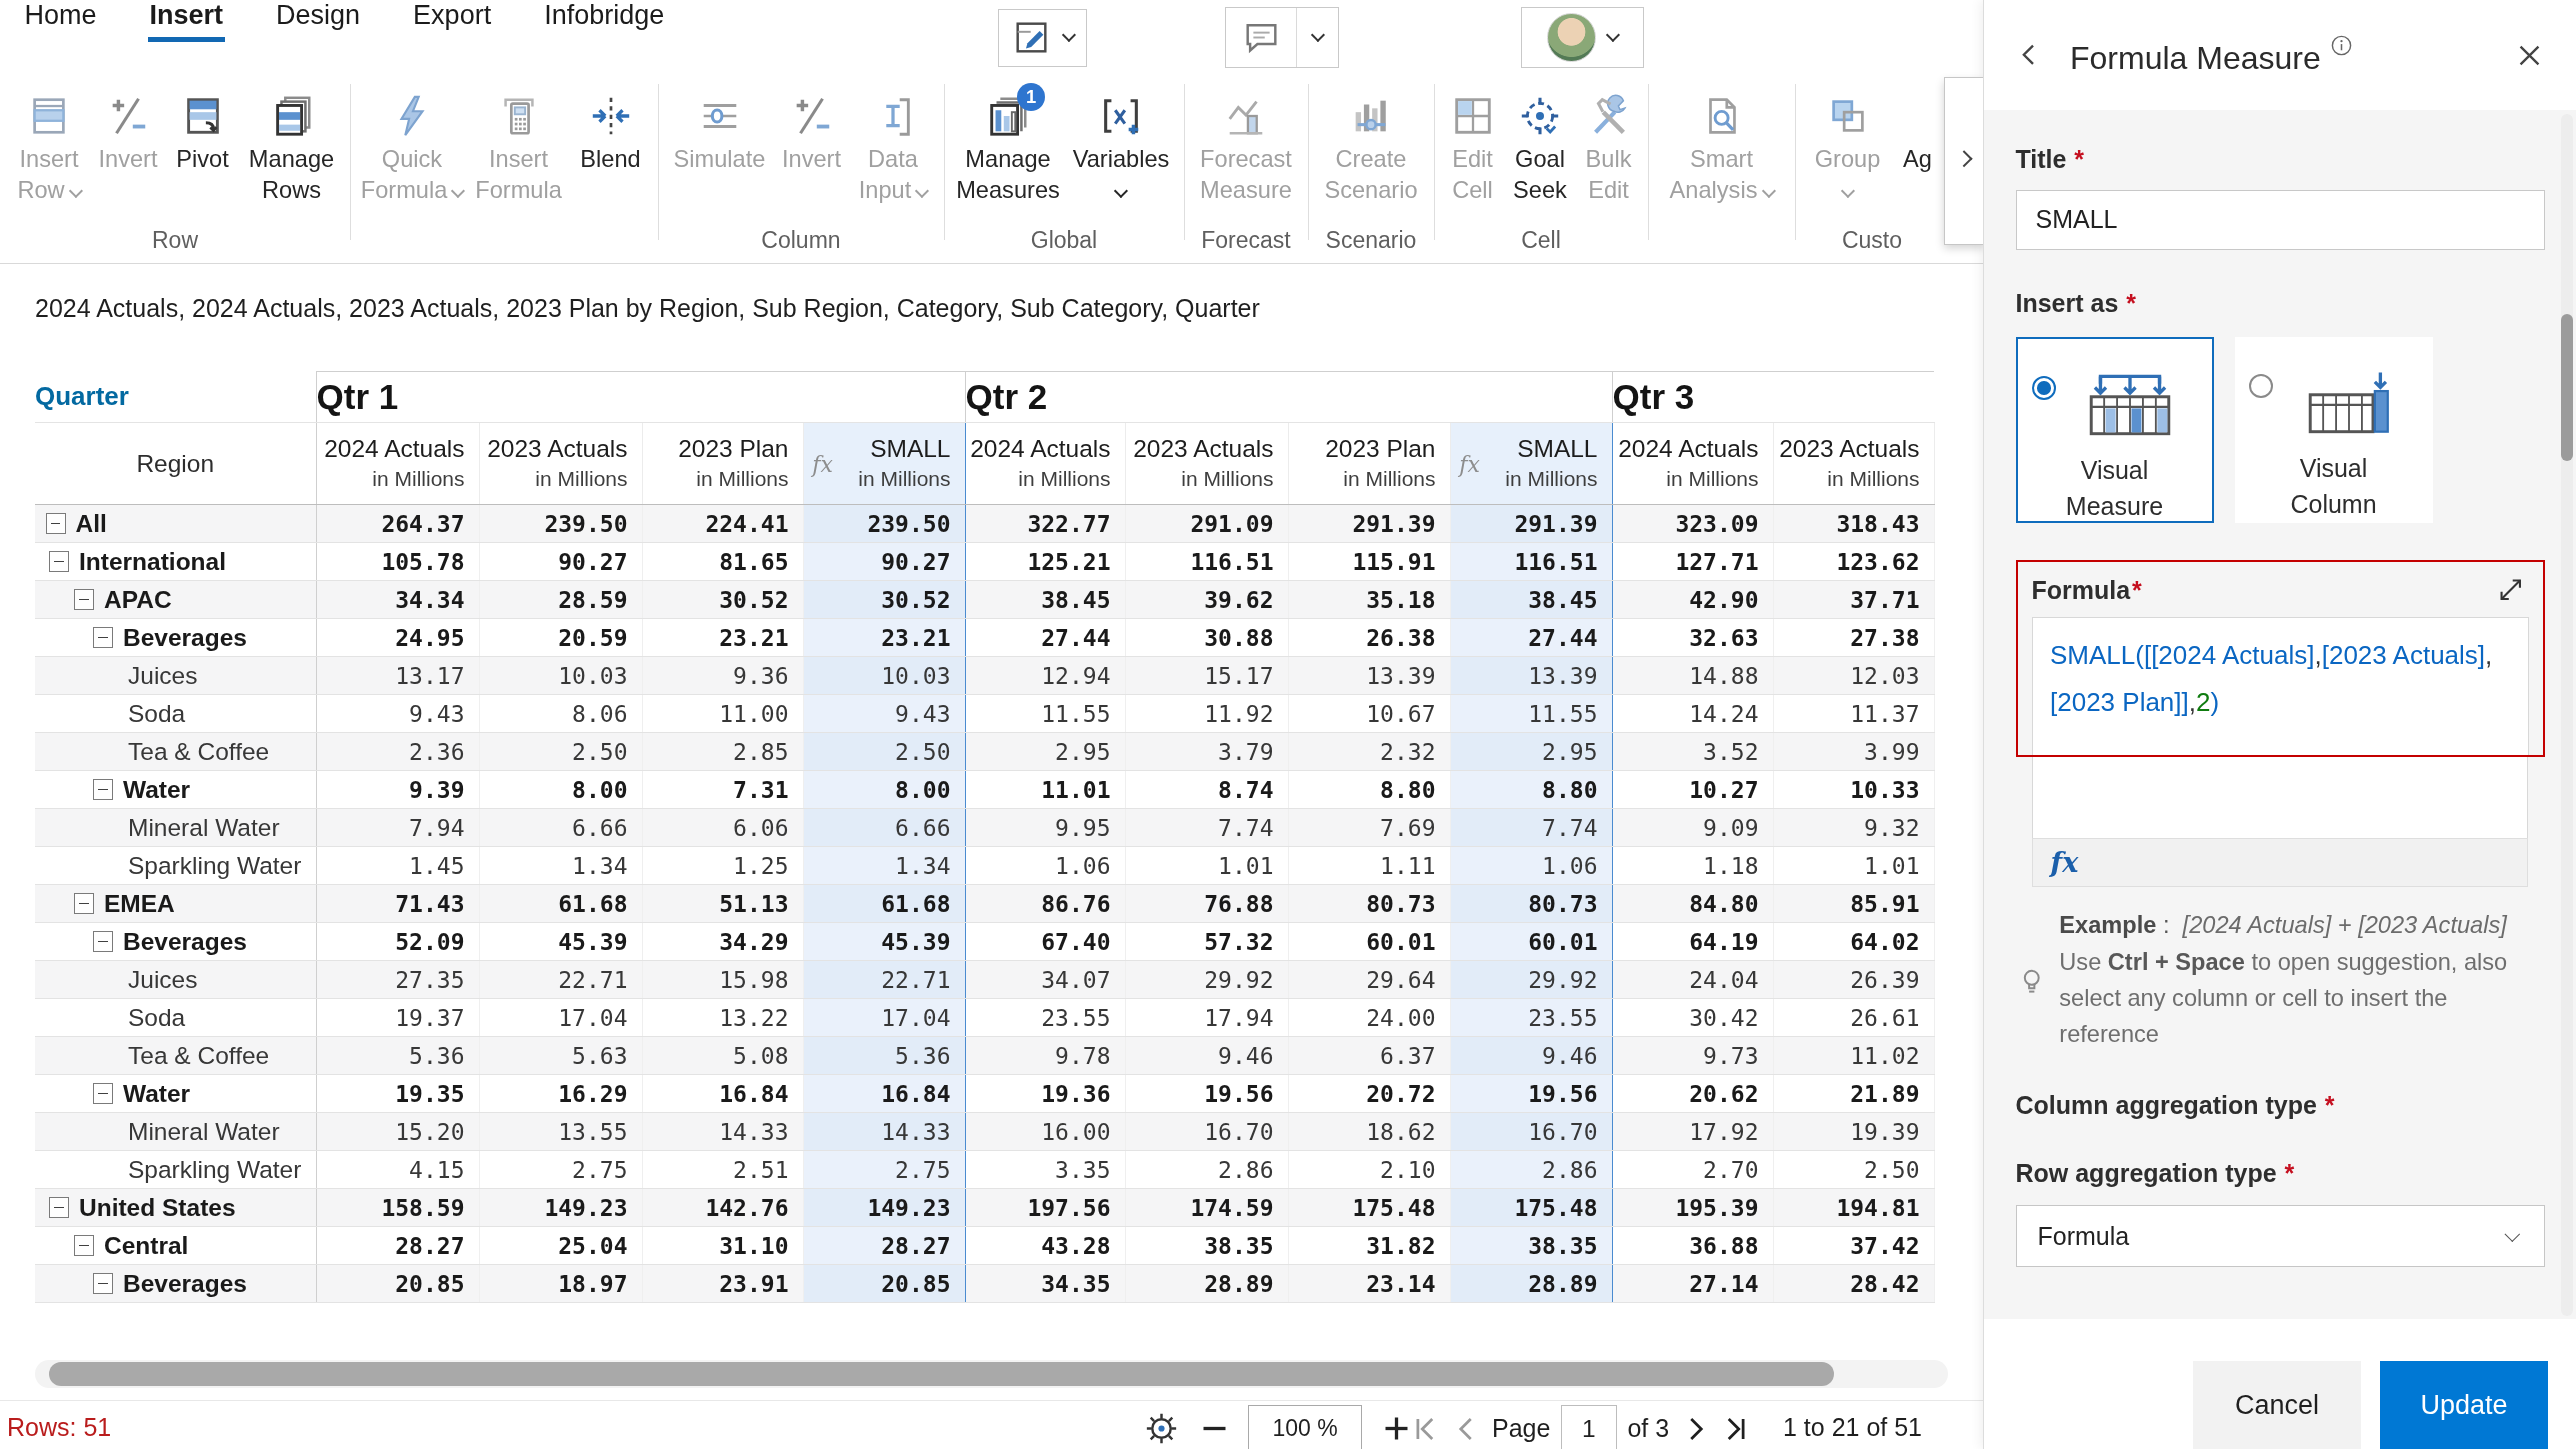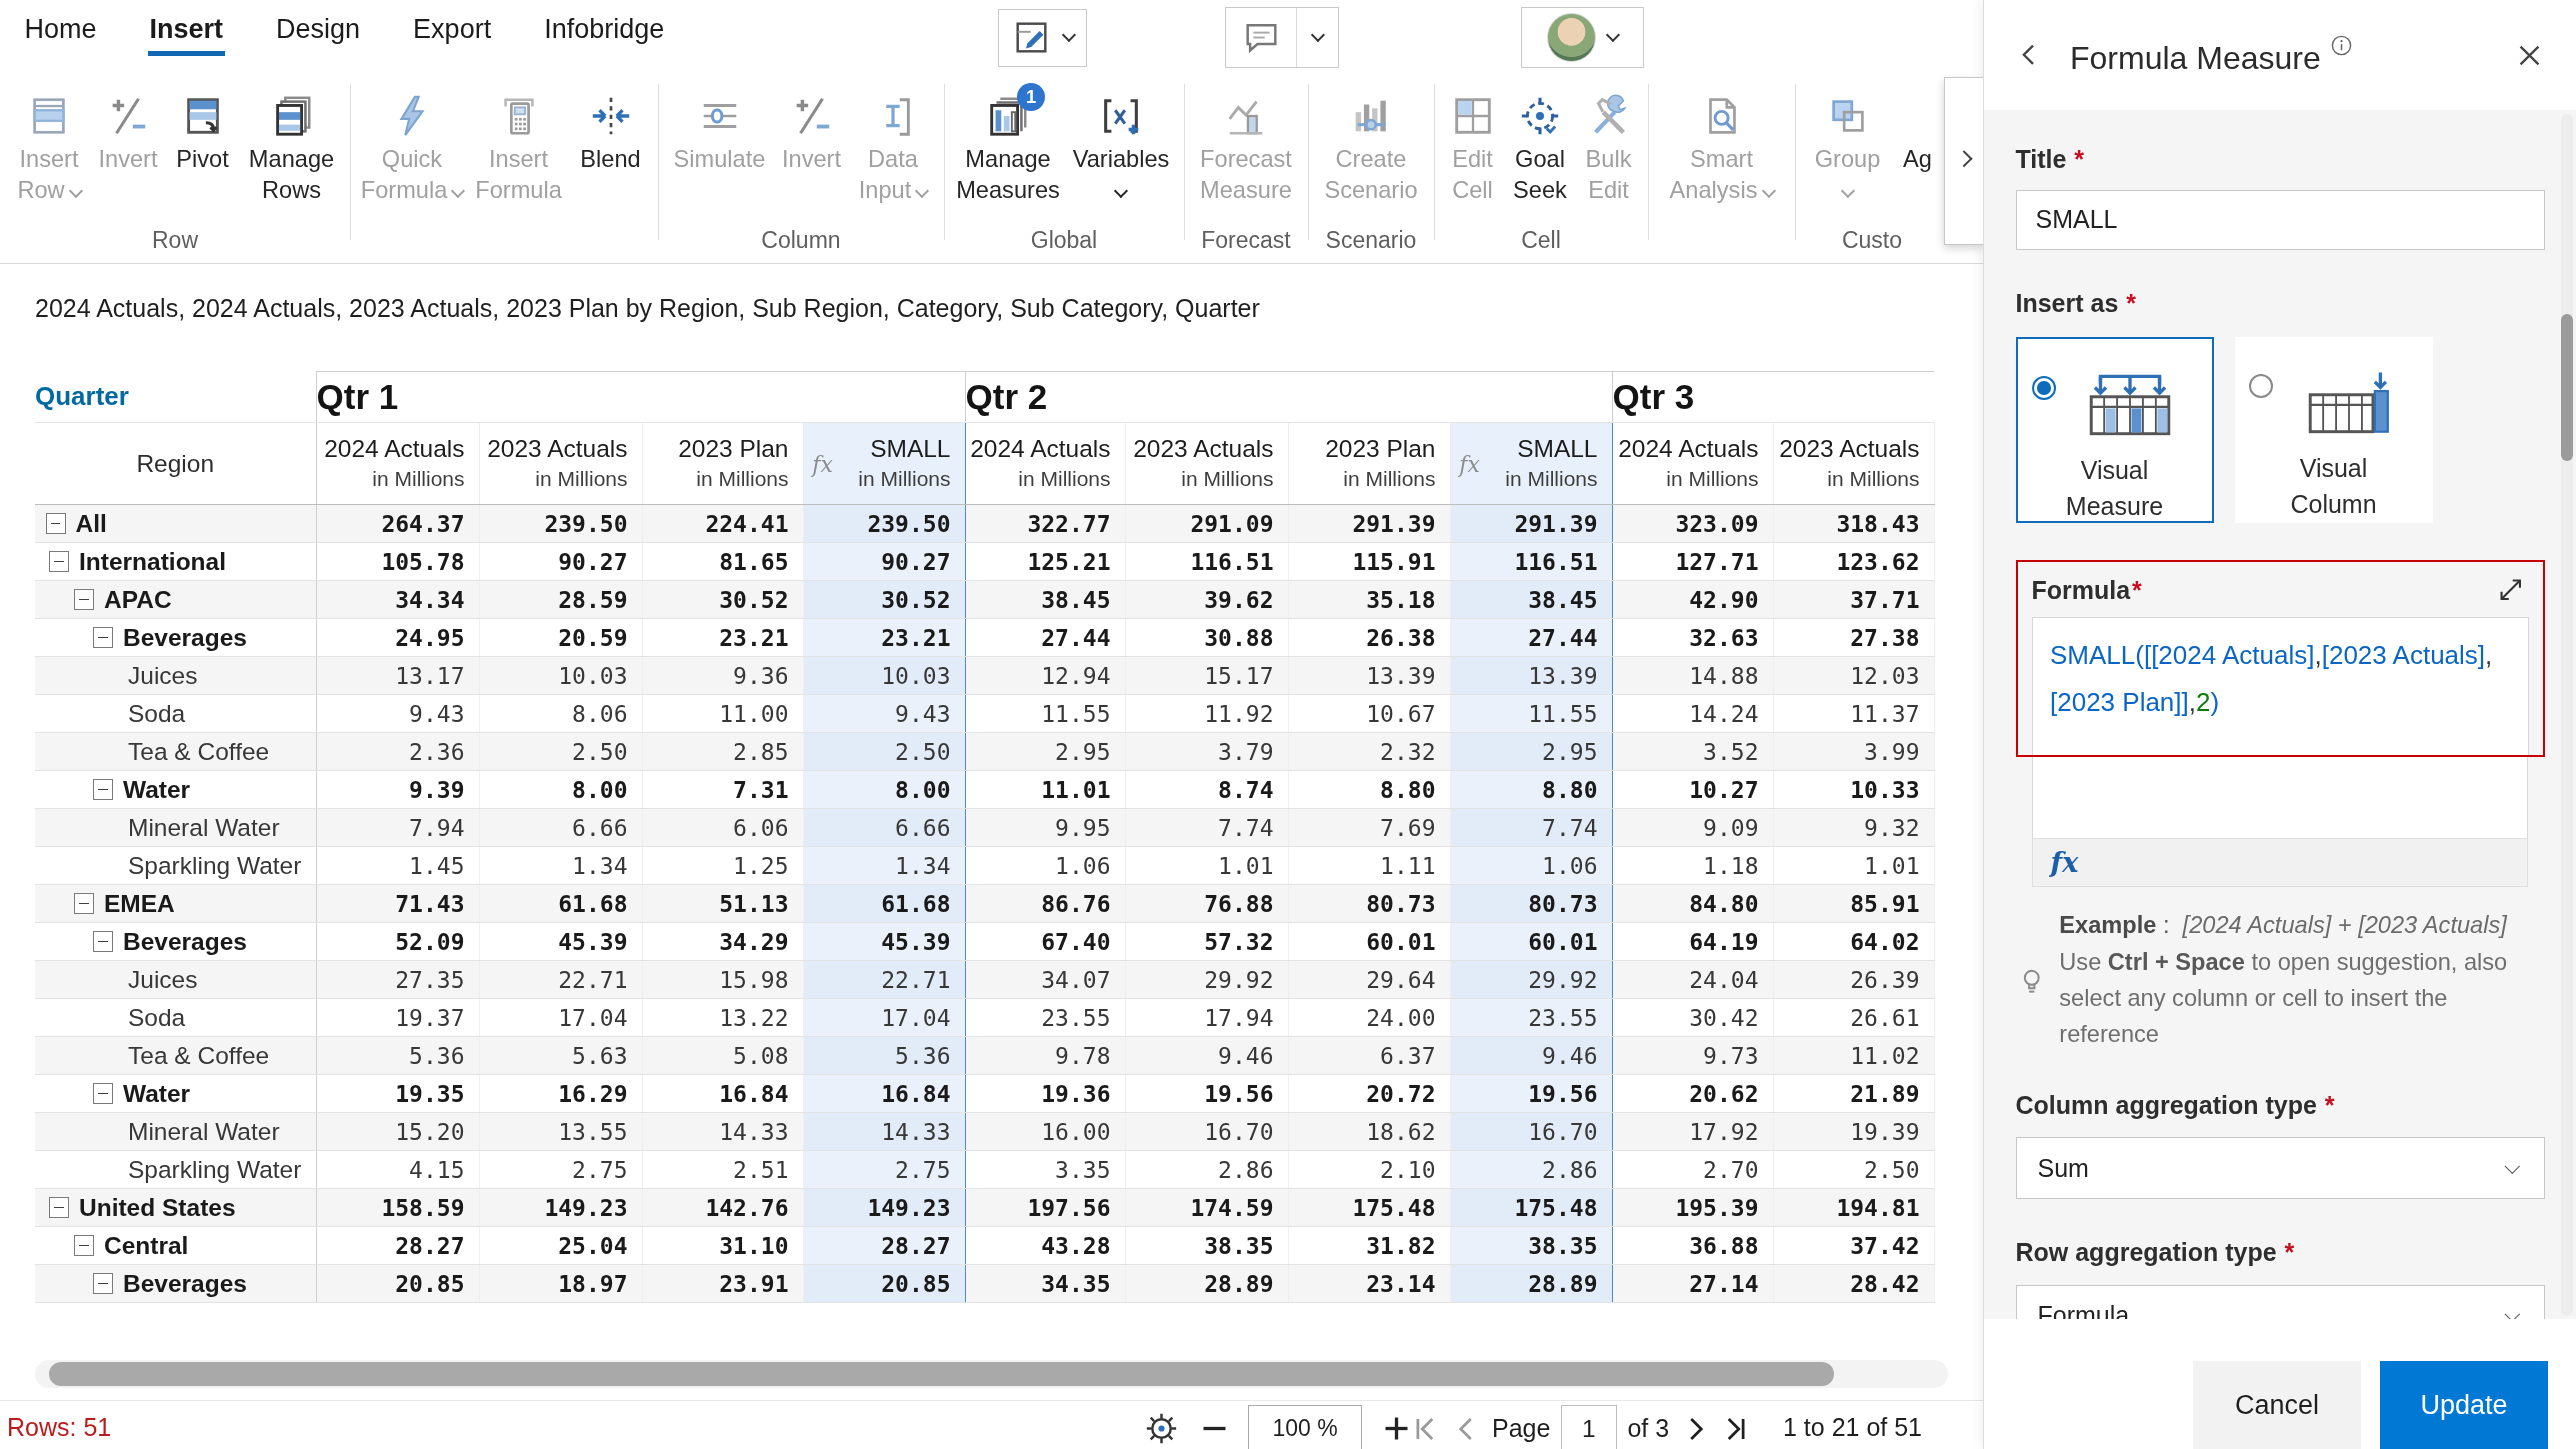--- a/index.html
+++ b/index.html
@@ -1,21 +1,21 @@
 <!DOCTYPE html>
 <html style="font-size:14px"><head>
 <meta charset="utf-8">
 <style>
   html,body{margin:0;padding:0}
   body{width:2576px;height:1449px;overflow:hidden;background:#fff;color:#222;font-family:"Liberation Sans",sans-serif}
   .stage{position:relative;width:2576px;height:1449px;overflow:hidden;background:#fff}
   .main{position:absolute;left:0;top:0;width:1983px;height:1449px;background:#fff;overflow:hidden}
 
   
-  .tabs{position:absolute;left:24.5px;top:14px;display:flex;gap:53px;z-index:2}
+  .tabs{position:absolute;left:24.5px;top:0;display:flex;gap:53px;z-index:2}
   .tab{font-size:27px;color:#1b1b1b;position:relative}
   .tab.active{font-weight:bold}
   .tab.active::after{content:"";position:absolute;left:-1.7px;right:-1.7px;bottom:-11.4px;height:5.3px;background:#1268b3}
   .hdr-box{position:absolute;border:0.9px solid #c9c9c9;background:#fff;display:flex;align-items:center;justify-content:center;box-sizing:border-box}
   #edit-box{left:998px;top:8.8px;width:89px;height:58px;gap:7px}
   #comment-box{left:1225px;top:7px;width:114px;height:61px;padding:0}
   #comment-box .seg{display:flex;align-items:center;justify-content:center;height:100%}
   #comment-box .seg.b1{width:70px;border-right:0.9px solid #dadada}
   #comment-box .seg.b2{flex:1}
   #avatar-box{left:1521px;top:7px;width:123px;height:61px;gap:12.3px}
@@ -991,24 +991,20 @@
               <line x1="10" y1="19.5" x2="14" y2="19.5" stroke="#8a8a8a" stroke-width="1.5"></line>
             </svg>
           </span>
         <div class="ex-text">
           <div class="ex1"><span class="exb">Example</span> :&nbsp; <span class="exi">[2024 Actuals] + [2023 Actuals]</span></div>
           <div class="ex2"><span>Use </span><b>Ctrl + Space</b><span> to open suggestion, also select any column or cell to insert the reference</span></div>
         </div>
       </div>
 
       <div class="sect flabel"><span>Column aggregation type</span><span class="req">*</span></div>
-      <div class="select">
-          <span>Sum</span>
-          <span class="cv"></span>
-        </div>
 
       <div class="sect flabel"><span>Row aggregation type</span><span class="req">*</span></div>
       <div class="select">
           <span>Formula</span>
           <span class="cv"></span>
         </div>
 
     </div>
 
     <div id="pscroll">

